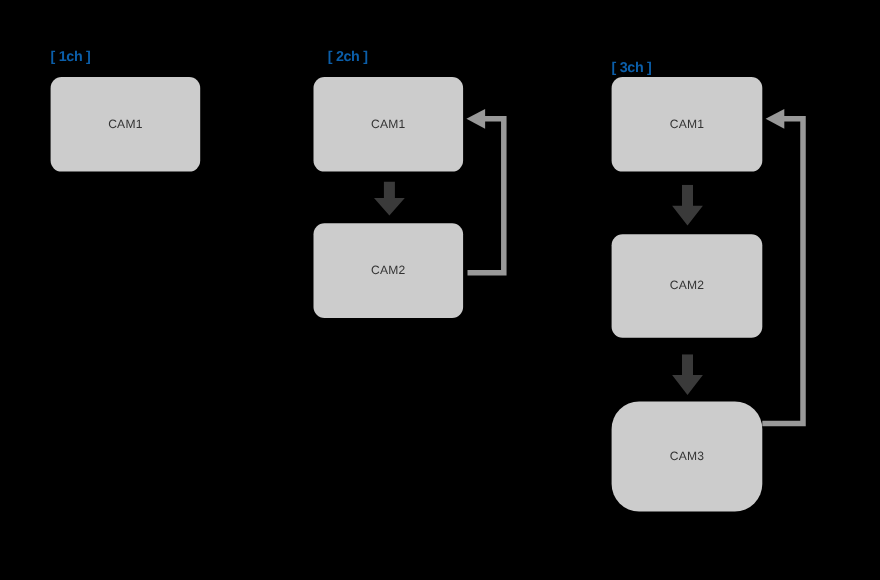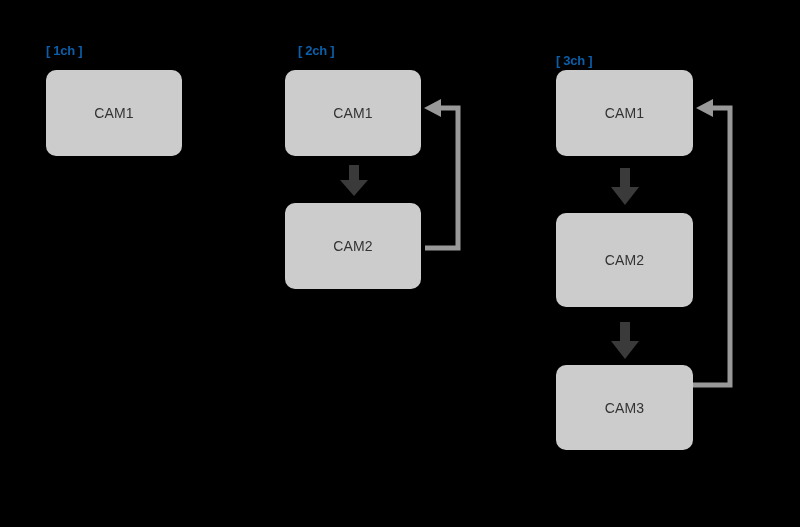--- a/index.html
+++ b/index.html
@@ -29,21 +29,21 @@
     position: absolute;
     background: #cccccc;
     border-radius: 10px;
     display: flex;
     align-items: center;
     justify-content: center;
   }
   .cam-box-label {
     color: #333333;
     font-family: "Liberation Sans", "DejaVu Sans", sans-serif;
-    font-size: 14px;
+    font-size: 11px;
     font-weight: normal;
     letter-spacing: 0.2px;
     line-height: 1;
   }
   .down-arrow {
     position: absolute;
   }
   .loop {
     position: absolute;
     left: 0;
@@ -74,21 +74,21 @@
     <polygon points="11,0 21,0 21,15 30,15 16,31 2,15 11,15" fill="#3a3a3a"></polygon>
   </svg>
 
   <div class="group-label" style="left:556px; top:44px;margin-top:10px;">[ 3ch ]</div>
   <div class="cam-box" style="left:556px; top:70px; width:137px; height:86px;">
     <span class="cam-box-label">CAM1</span>
   </div>
   <div class="cam-box" style="left:556px; top:213px; width:137px; height:94px;">
     <span class="cam-box-label">CAM2</span>
   </div>
-  <div class="cam-box" style="left:556px; top:365px; width:137px; height:85px;">
+  <div class="cam-box" style="left:556px; top:365px; width:137px; height:100px;border-radius:25px;">
     <span class="cam-box-label">CAM3</span>
   </div>
   <svg class="down-arrow" style="left:609px; top:168px;" width="32" height="38" viewBox="0 0 32 38">
     <polygon points="11,0 21,0 21,19 30,19 16,37 2,19 11,19" fill="#3a3a3a"></polygon>
   </svg>
   <svg class="down-arrow" style="left:609px; top:322px;" width="32" height="38" viewBox="0 0 32 38">
     <polygon points="11,0 21,0 21,19 30,19 16,37 2,19 11,19" fill="#3a3a3a"></polygon>
   </svg>
 
   <svg class="loop" viewBox="0 0 800 527">

